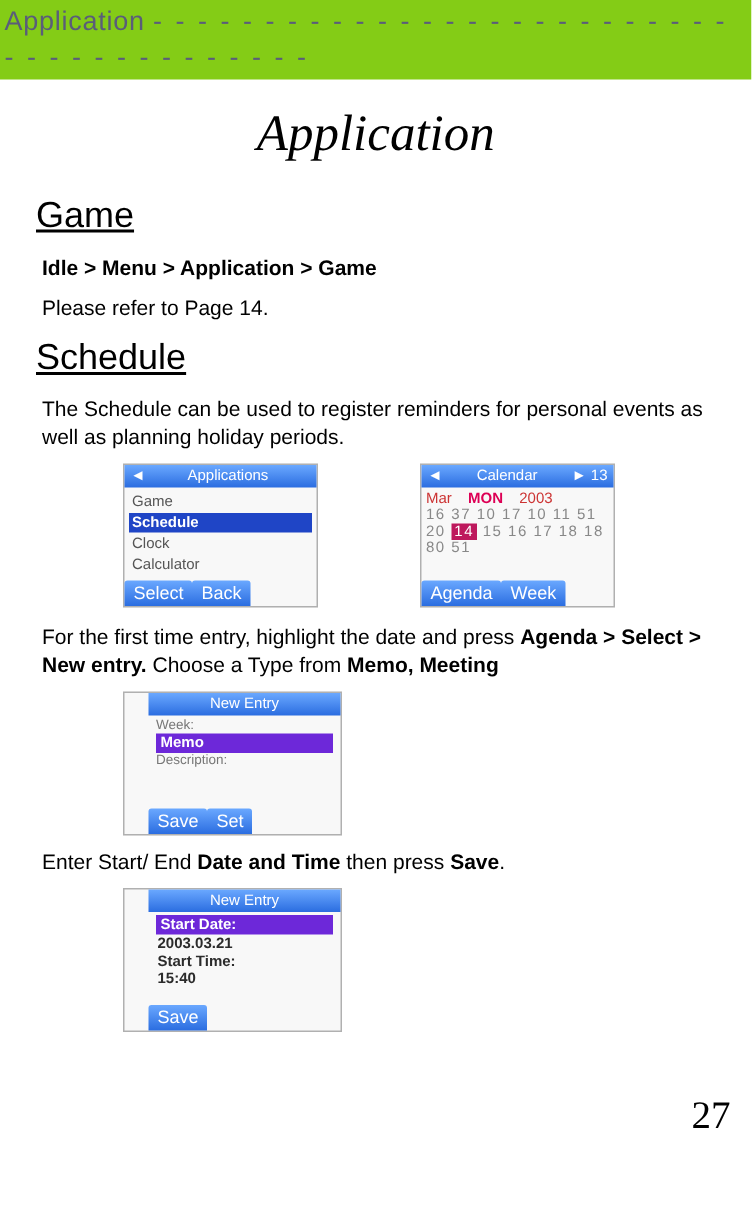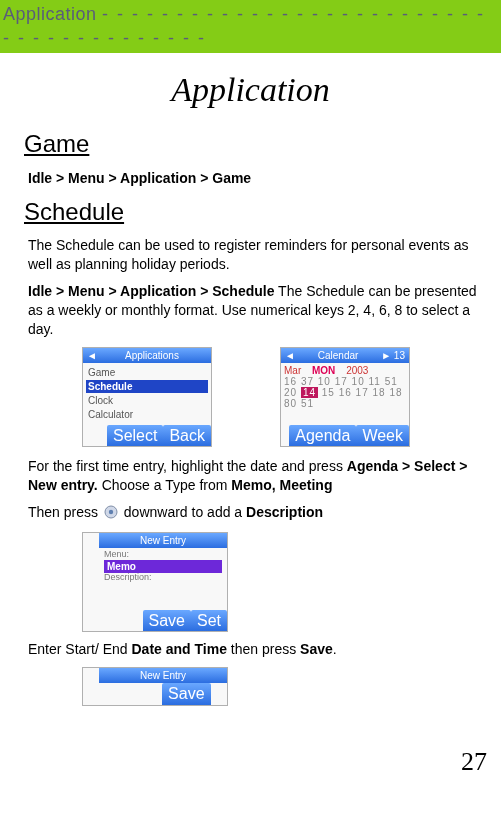--- a/index.html
+++ b/index.html
@@ -68,22 +68,22 @@
   .shot-sel {
     background:#1f45c6;
     color:#fff;
     padding:1px 2px;
     margin:1px 0;
     font-weight:bold;
   }
   .shot-item { color:#555; padding:1px 2px; margin:1px 0; }
   .shot-softkeys {
     display:flex;
-    justify-content:flex-end;
-    font-size:16px;
+    justify-content:flex-start;
+    font-size:12px;
   }
   .shot-softkeys span {
     background:linear-gradient(#6aa8ff,#2b6de0);
     color:#fff;
     padding:2px 6px;
     border-radius:2px 2px 0 0;
   }
   .cal-row { color:#888; letter-spacing:1px; }
   .cal-row .hi { background:#be185d; color:#fff; padding:0 2px; }
   .ne-shot { width:128px;padding-left:16px; }
@@ -96,27 +96,25 @@
 <div class="tab">
   <span>Application</span>
   <span class="tab-dashes">- - - - - - - - - - - - - - - - - - - - - - - - - - - - - - - - - - - - - - - -</span>
 </div>
 
 <h1 class="title">Application</h1>
 
 <div class="content">
   <h2 class="section">Game</h2>
   <p class="bold">Idle &gt; Menu &gt; Application &gt; Game</p>
+  <p>Please refer to Page 14.</p>
 
   <h2 class="section">Schedule</h2>
   <p>The Schedule can be used to register reminders for personal events as well as planning holiday periods.</p>
 
-  <p>
-    <span class="bold">Idle &gt; Menu &gt; Application &gt; Schedule</span><span> The Schedule can be presented as a weekly or monthly format. Use numerical keys 2, 4, 6, 8 to select a day.</span>
-  </p>
 
   <div class="figs">
 
     <div class="shot fig">
       <div class="shot-hdr">
         <span>◄</span>
         <span>Applications</span>
         <span></span>
       </div>
       <div class="shot-body">
@@ -153,40 +151,30 @@
         <span>Agenda</span>
         <span>Week</span>
       </div>
     </div>
   </div>
 
   <p>
     <span>For the first time entry, highlight the date and press </span><span class="bold">Agenda &gt; Select &gt; New entry.</span><span> Choose a Type from </span><span class="bold">Memo, Meeting</span>
   </p>
 
-  <p>
-    <span>Then press </span>
-    <span class="navicon">
-      <svg width="14" height="14" viewBox="0 0 14 14">
-        <circle cx="7" cy="7" r="6" fill="#d0d8e8" stroke="#808fa8"></circle>
-        <circle cx="7" cy="7" r="2.2" fill="#6080b0"></circle>
-      </svg>
-    </span>
-    <span>downward to add a </span><span class="bold">Description</span>
-  </p>
 
   <div class="figs2">
     <div class="shot ne-shot">
       <div class="shot-hdr">
         <span></span>
         <span>New Entry</span>
         <span></span>
       </div>
       <div class="shot-body">
-        <div class="fld-label">Menu:</div>
+        <div class="fld-label">Week:</div>
         <div class="fld-sel">Memo</div>
         <div class="fld-label">Description:</div>
         <div style="height:18px"></div>
       </div>
       <div class="shot-softkeys">
         <span>Save</span>
         <span>Set</span>
       </div>
     </div>
   </div>
@@ -195,20 +183,26 @@
     <span>Enter Start/ End </span><span class="bold">Date and Time</span><span> then press </span><span class="bold">Save</span><span>.</span>
   </p>
 
   <div class="figs3">
     <div class="shot ne-shot">
       <div class="shot-hdr">
         <span></span>
         <span>New Entry</span>
         <span></span>
       </div>
+      <div class="shot-body">
+        <div class="fld-sel">Start Date:</div>
+        <div style="font-weight:bold; color:#2b2b2b; padding:1px 3px;">2003.03.21</div>
+        <div style="font-weight:bold; color:#2b2b2b; padding:0 3px;">Start Time:</div>
+        <div style="font-weight:bold; color:#2b2b2b; padding:0 3px;">15:40</div>
+      </div>
       <div class="shot-softkeys">
         <span>Save</span>
         <span style="visibility:hidden">.</span>
       </div>
     </div>
   </div>
 </div>
 
 <div class="pagenum">27</div>
 

